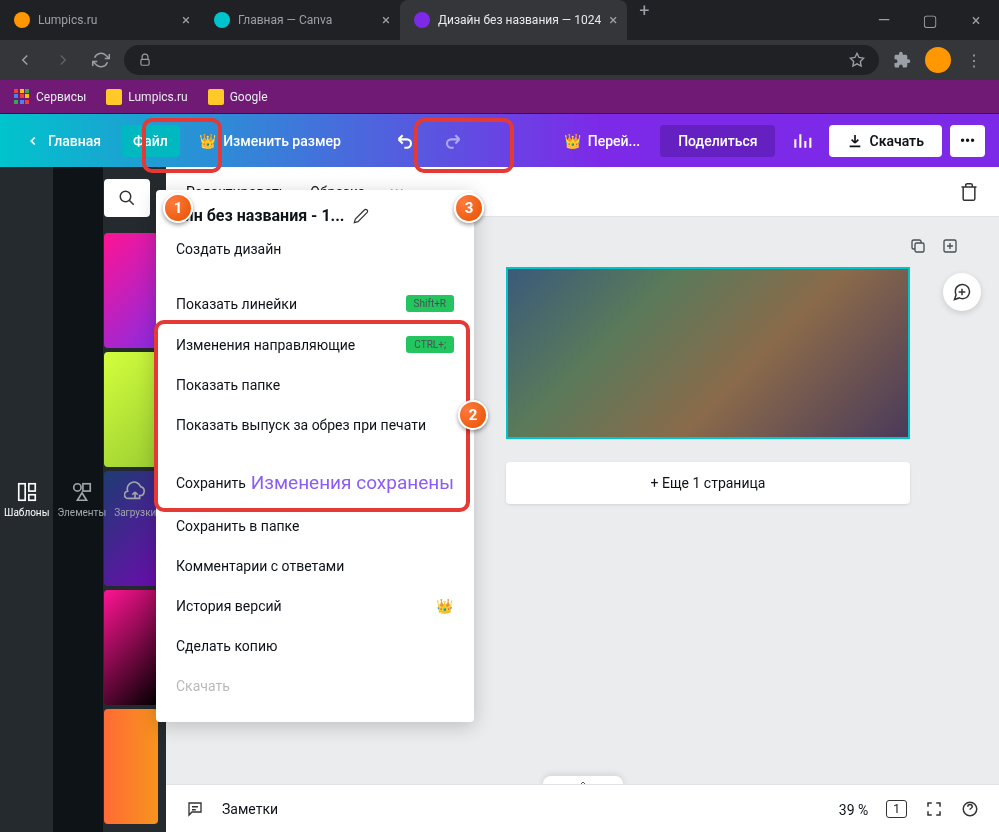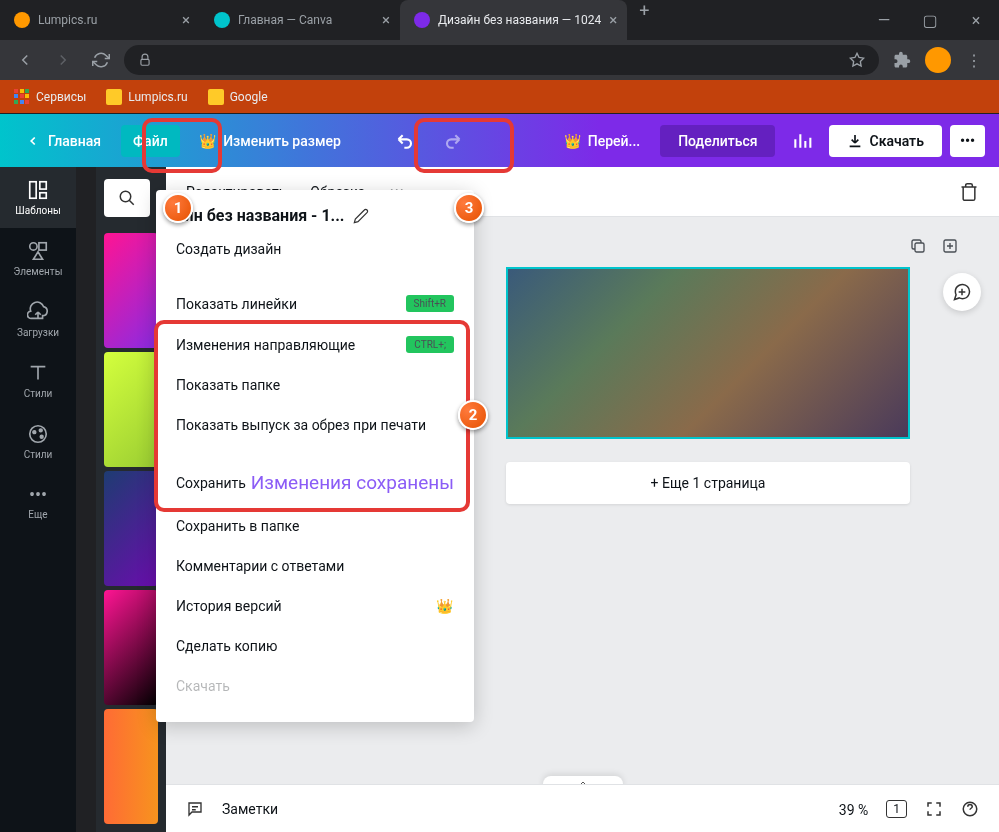--- a/index.html
+++ b/index.html
@@ -12,41 +12,41 @@
 .tab-title{white-space:nowrap;overflow:hidden;text-overflow:ellipsis;flex:1}
 .tab-close{color:#9aa0a6;font-size:15px;cursor:pointer}
 .new-tab{color:#9aa0a6;padding:0 12px;font-size:18px;cursor:pointer}
 .window-controls{display:flex;color:#9aa0a6}
 .win-btn{width:46px;height:40px;display:flex;align-items:center;justify-content:center;cursor:pointer}
 .addressbar{height:40px;background:#35363a;display:flex;align-items:center;padding:0 10px;gap:8px}
 .nav-btn{color:#9aa0a6;width:30px;height:30px;display:flex;align-items:center;justify-content:center;cursor:pointer;border-radius:50%}
 .url-box{flex:1;background:#202124;border-radius:20px;height:30px;display:flex;align-items:center;padding:0 14px;color:#9aa0a6;font-size:13px;gap:8px}
 .url-domain{color:#e8eaed}
 .avatar{width:26px;height:26px;border-radius:50%;background:#ff9800}
-.bookmarks{height:34px;background:#c2410c;display:flex;align-items:center;padding:0 14px;gap:20px;border-bottom:1px solid #202124}
+.bookmarks{height:34px;background:#701a75;display:flex;align-items:center;padding:0 14px;gap:20px;border-bottom:1px solid #202124}
 .bookmark{display:flex;align-items:center;gap:6px;color:#e8eaed;font-size:12px}
 .bm-icon{width:16px;height:16px}
 .canva-toolbar{position:absolute;top:114px;left:0;right:0;height:53px;background:linear-gradient(90deg,#00c4cc 0%,#7d2ae8 60%,#7d2ae8 100%);display:flex;align-items:center;padding:0 14px;gap:8px;z-index:5}
 .tb-btn{display:flex;align-items:center;gap:6px;color:#fff;font-size:14px;padding:8px 12px;border-radius:4px;cursor:pointer;font-weight:500}
 .tb-btn.file{background:#00b9c0}
 .tb-btn.home svg{margin-right:2px}
 .tb-icon{width:38px;height:38px;display:flex;align-items:center;justify-content:center;color:#fff;cursor:pointer;border-radius:4px}
 .crown{color:#ffd700}
 .tb-btn.share{background:#6420c0;padding:8px 18px}
 .tb-btn.download{background:#fff;color:#0e1318;padding:8px 18px;font-weight:600}
 .tb-btn.more{background:#fff;color:#0e1318;padding:8px 10px;font-weight:700}
 .highlight-box{border:4px solid #e53935;border-radius:10px;position:absolute;pointer-events:none;z-index:20}
 .hb1{top:118px;left:142px;width:80px;height:55px}
 .hb2{top:118px;left:414px;width:100px;height:55px}
 .hb3{top:320px;left:154px;width:316px;height:192px}
 .badge{position:absolute;width:30px;height:30px;border-radius:50%;background:radial-gradient(circle at 30% 30%,#ff7a3d,#e65100);color:#fff;display:flex;align-items:center;justify-content:center;font-weight:700;font-size:15px;border:2px solid #fff;z-index:25;box-shadow:0 2px 4px rgba(0,0,0,.4)}
 .badge1{top:193px;left:163px}
 .badge2{top:400px;left:458px}
 .badge3{top:193px;left:454px}
-.sidepanel{position:absolute;top:167px;left:0;width:76px;bottom:0;background:#0e1318;display:flex;flex-direction:column;z-index:3}
+.sidepanel{position:absolute;top:167px;left:0;width:103px;bottom:0;background:#0e1318;display:flex;flex-direction:row;z-index:3}
 .sp-item{display:flex;flex-direction:column;align-items:center;justify-content:center;color:#a0a6ac;font-size:10px;padding:12px 4px;gap:4px;cursor:pointer}
 .sp-item.active{background:#252a2f;color:#fff}
 .gallery{position:absolute;top:167px;left:96px;width:70px;bottom:0;background:#252a2f;overflow:hidden}
 .search-wrap{padding:12px 8px}
 .search-btn{background:#fff;border-radius:4px;width:46px;height:38px;display:flex;align-items:center;justify-content:center}
 .thumb{margin:4px 8px;border-radius:4px;height:115px}
 .th1{background:linear-gradient(135deg,#ff1493,#8a2be2)}
 .th2{background:linear-gradient(135deg,#d4ff3d,#9acd32)}
 .th3{background:linear-gradient(135deg,#1e3c72,#6a0dad)}
 .th4{background:linear-gradient(135deg,#ff1493,#000)}

